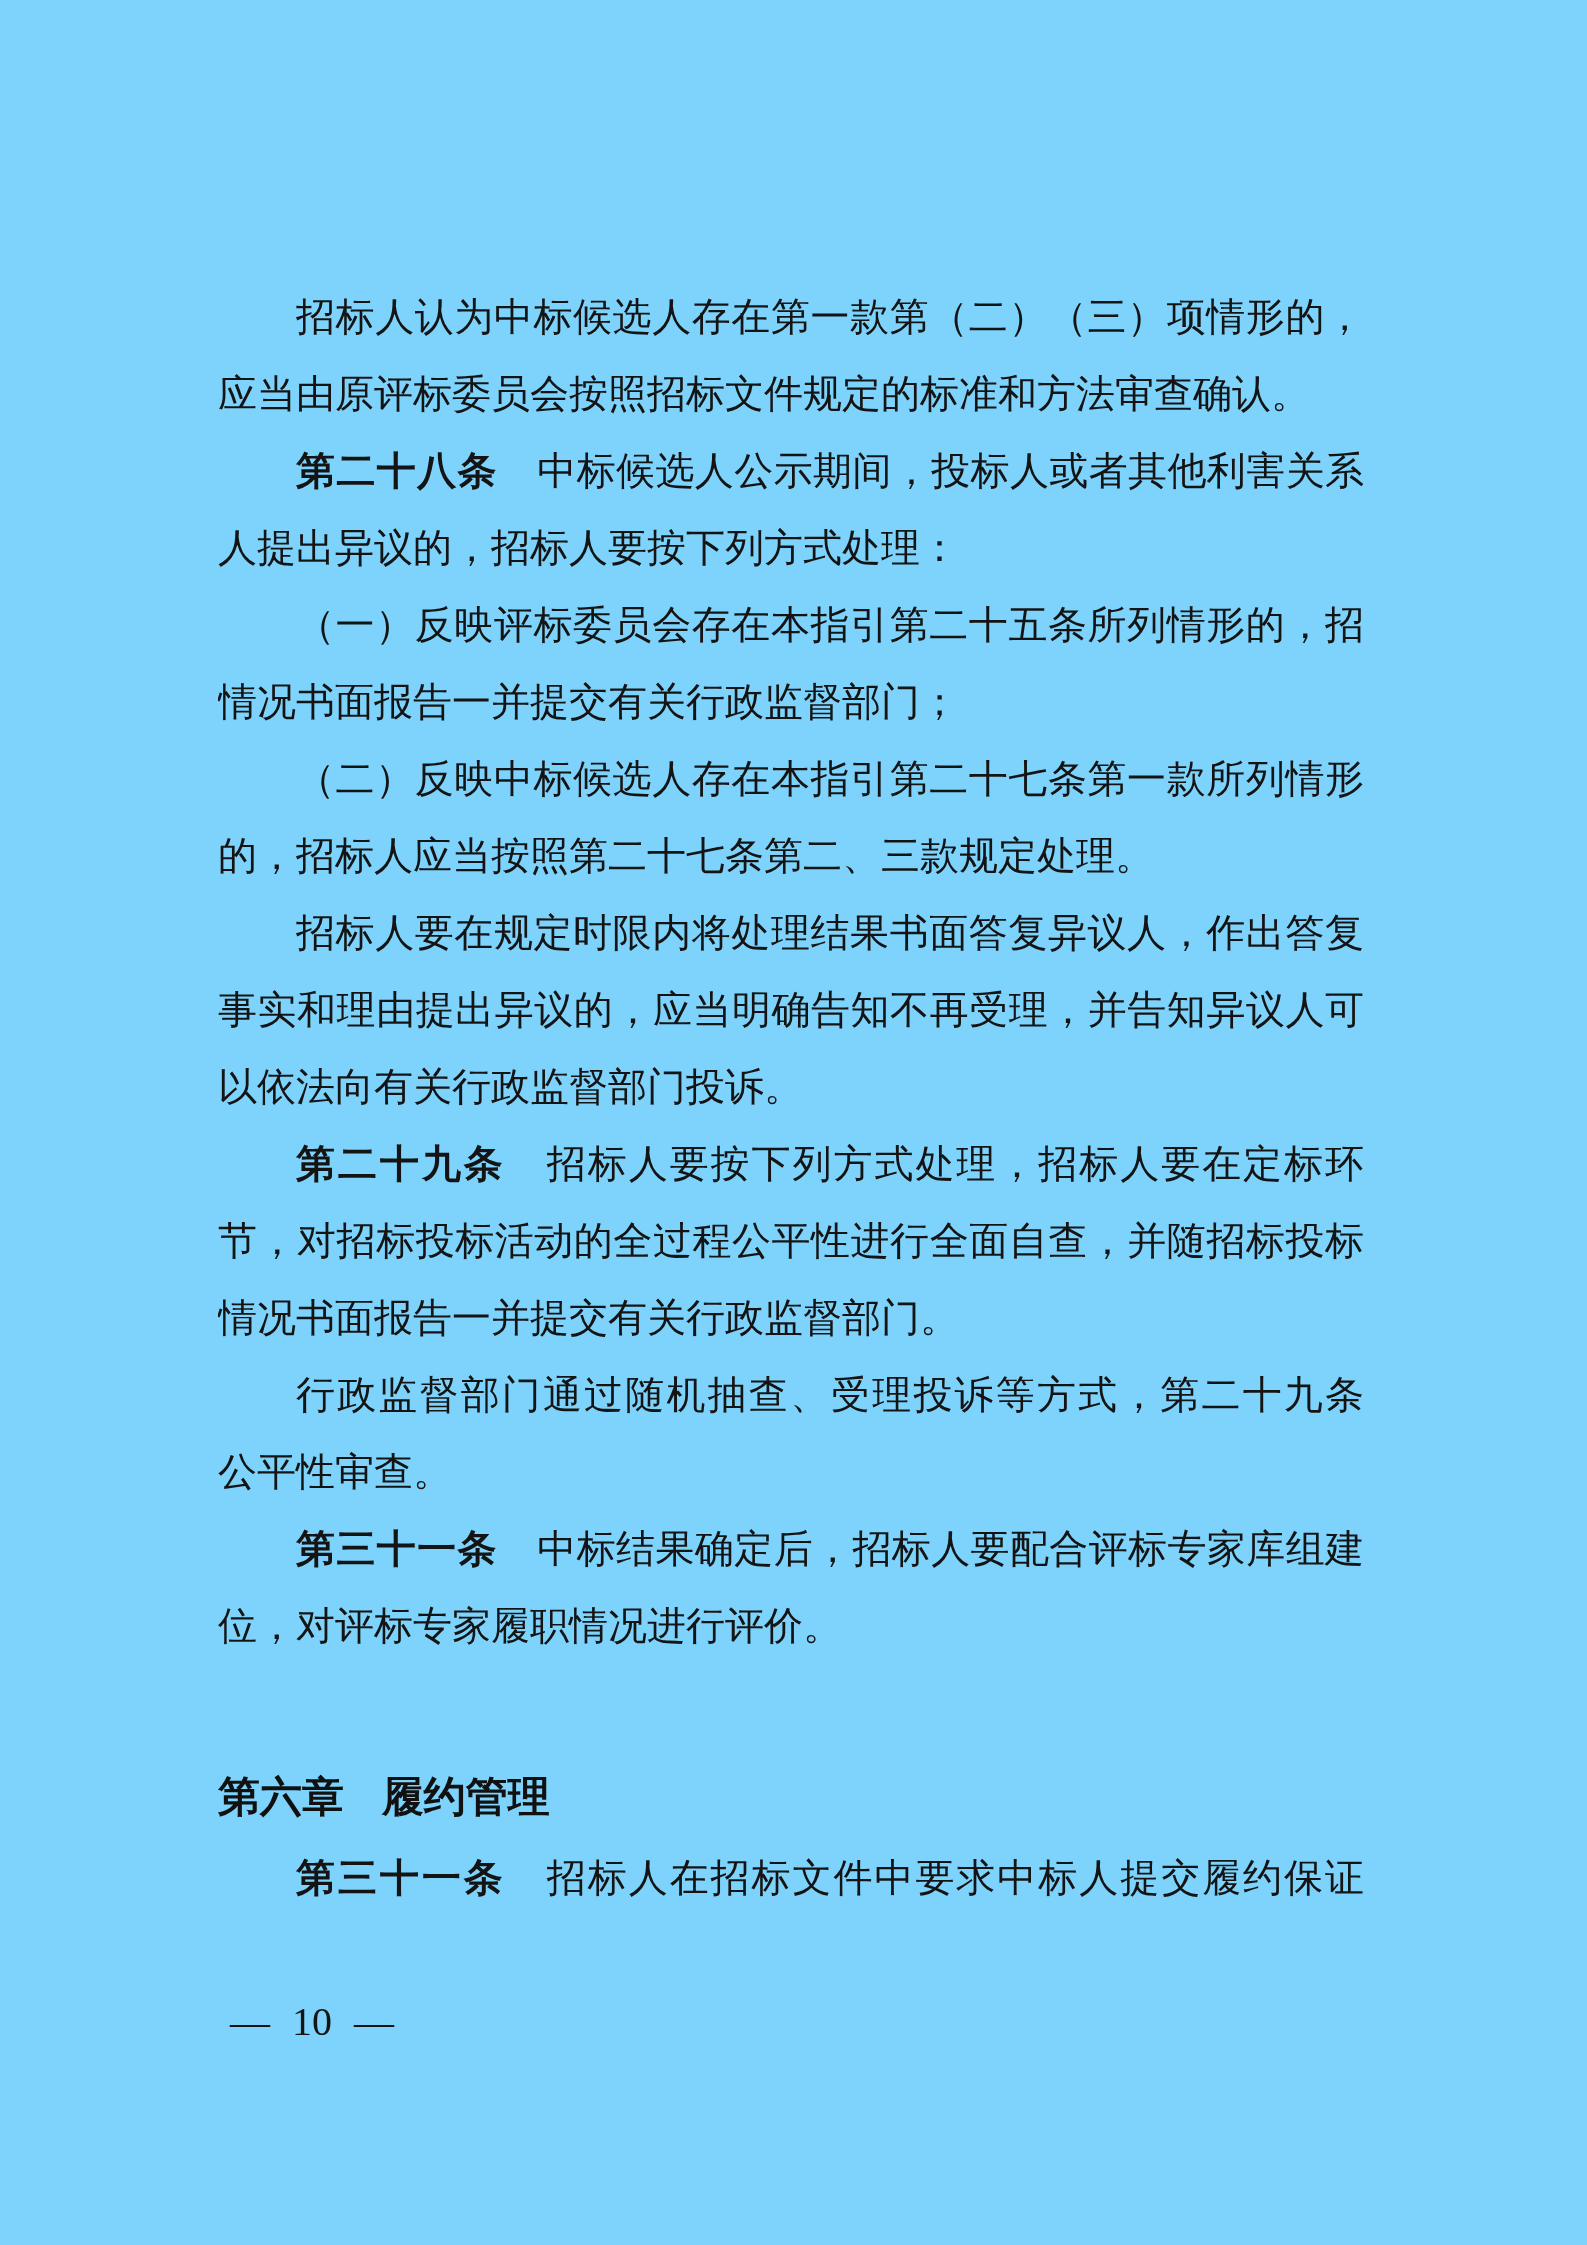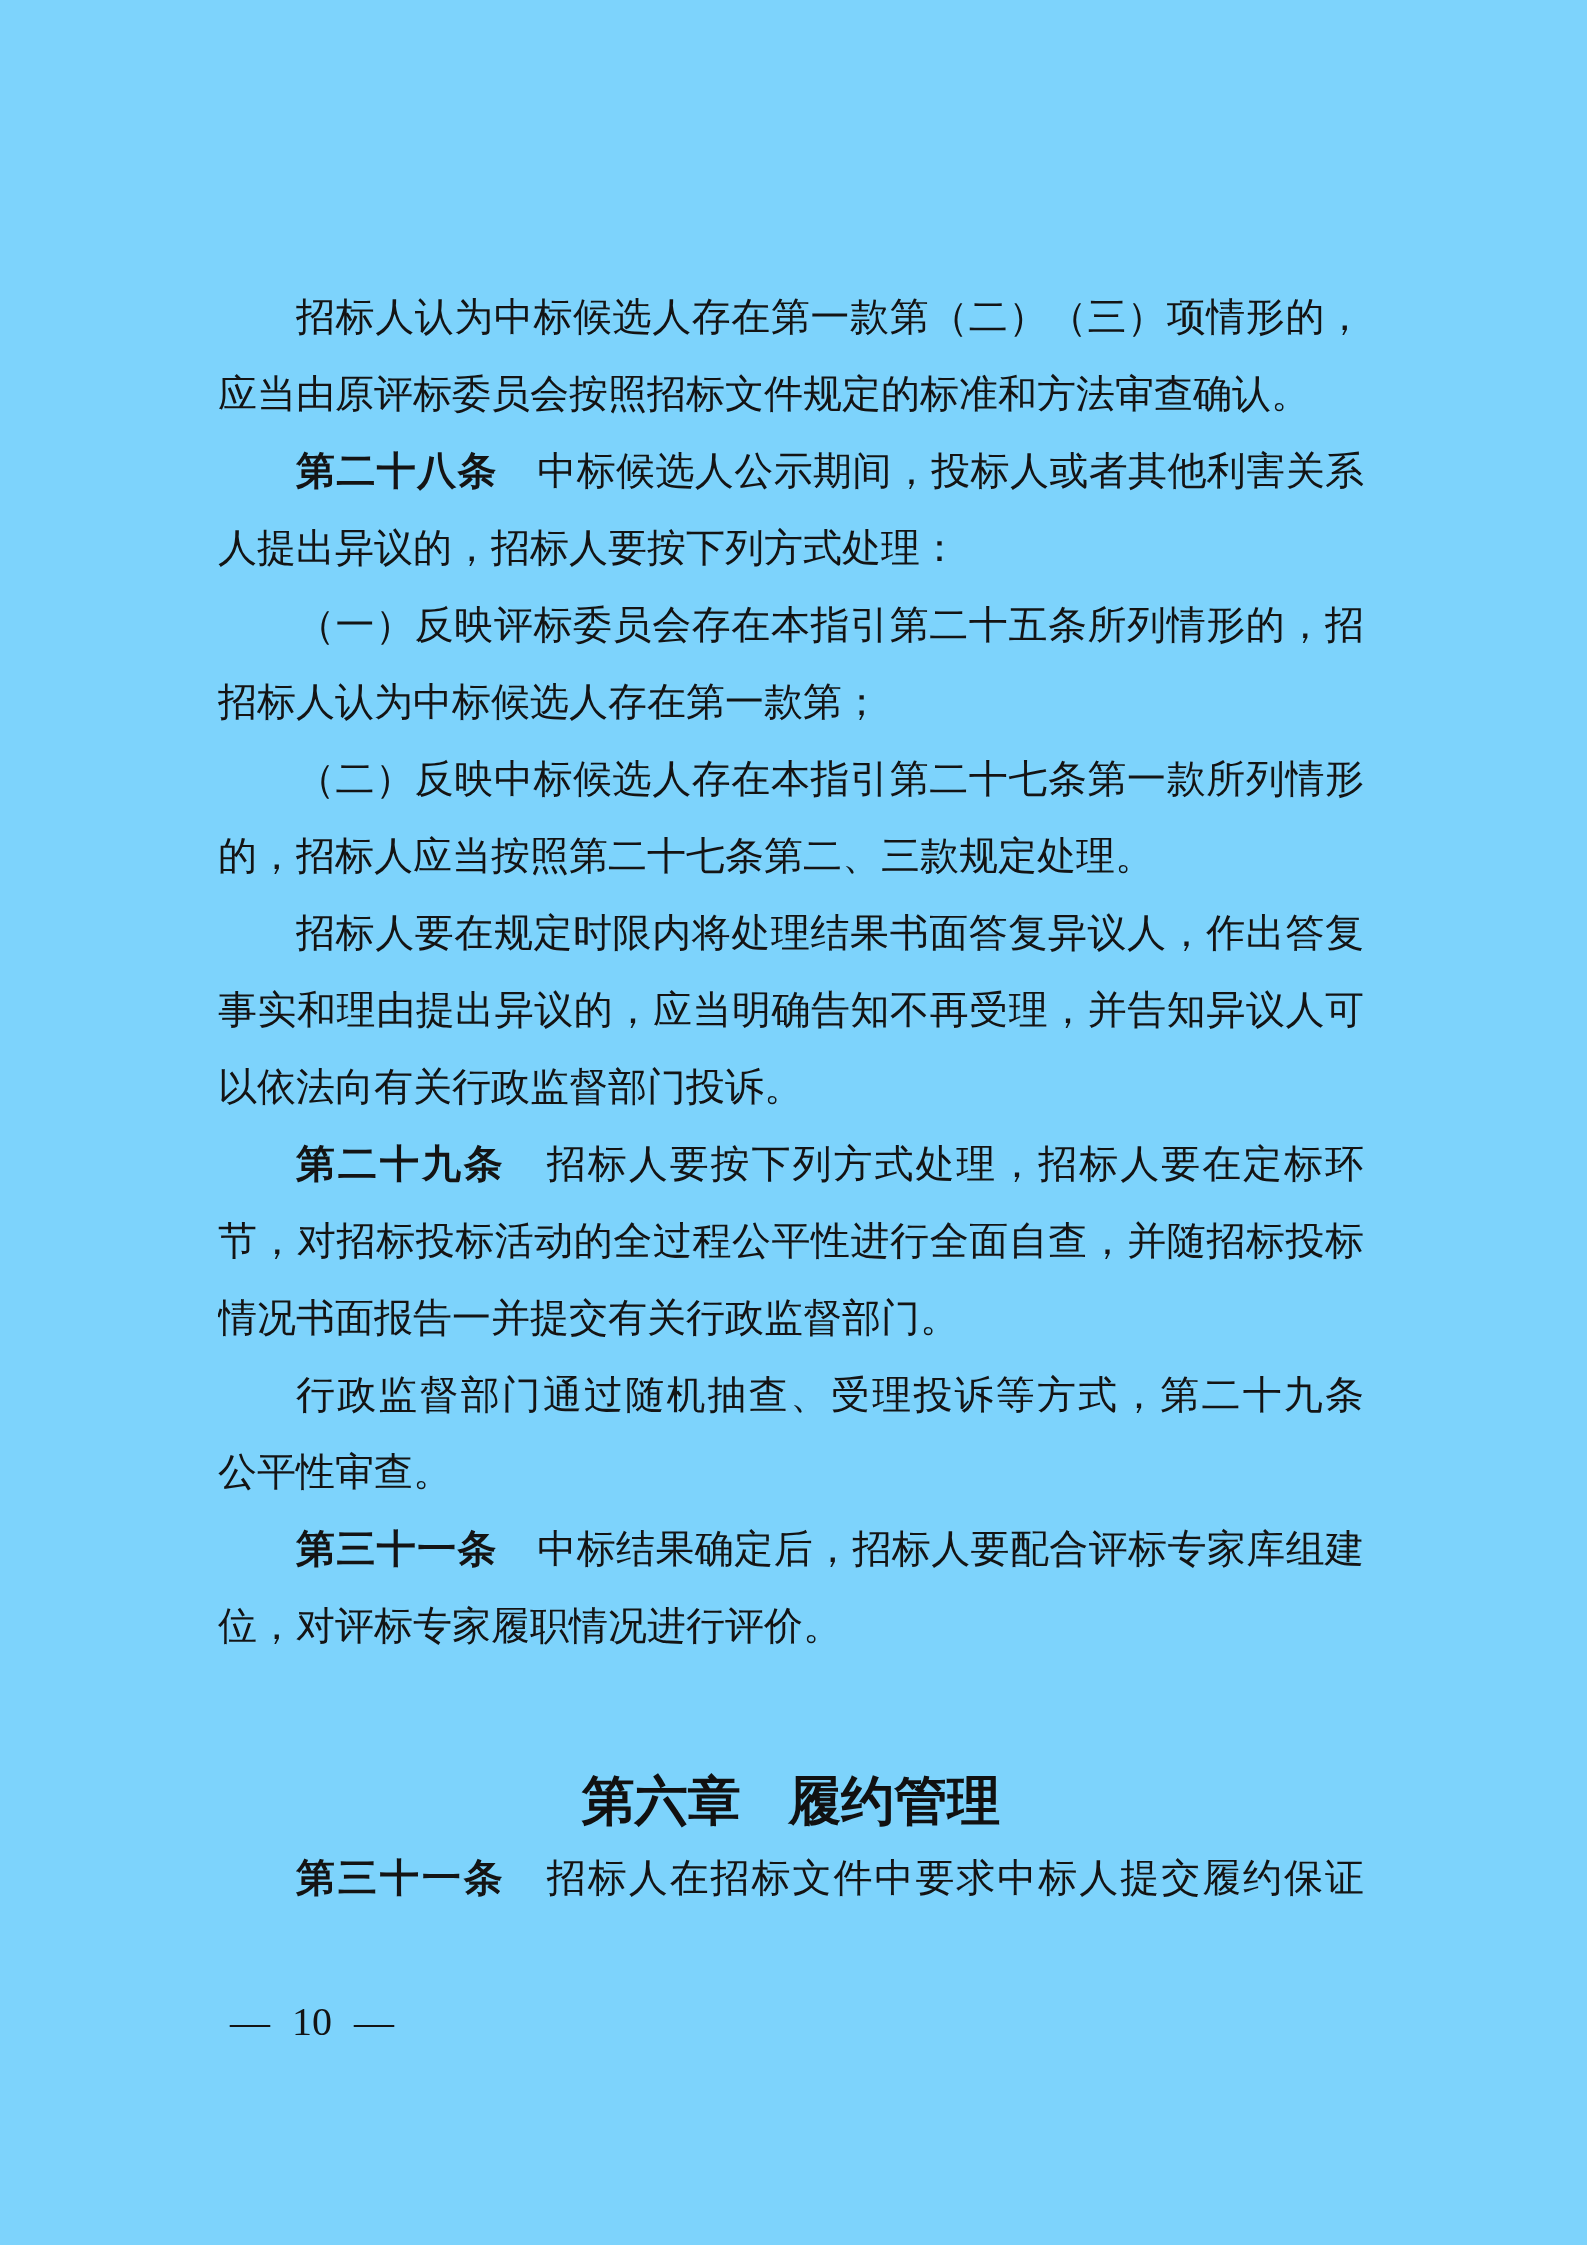--- a/index.html
+++ b/index.html
@@ -33,24 +33,23 @@
   .art {
     font-family: "Liberation Sans", sans-serif;
     font-weight: 700;
     letter-spacing: 1px;
   }
   .gap { display: inline-block; width: 1em; }
   .chapter {
     margin-top: 98px;
     height: 77px;
     line-height: 77px;
-    text-align: center;
-    font-family: Liberation Sans, sans-serif;
+    font-family: Liberation Mono, monospace;
     font-weight: 700;
-    font-size: 53px;
+    font-size: 42px;
     color: #111111;
   }
   .chapter .hgap { display: inline-block; width: 0.9em; }
   .footer {
     position: absolute;
     left: 230px;
     top: 2000px;
     font-size: 40px;
     line-height: 44px;
     color: #141414;
@@ -64,21 +63,21 @@
 <div class="page">
 
   <div class="body-text">
 
     <div id="body-lines">
         <div class="line indent full"><span class="txt">招标人认为中标候选人存在第一款第（二）（三）项情形的，</span></div>
         <div class="line"><span class="txt">应当由原评标委员会按照招标文件规定的标准和方法审查确认。</span></div>
         <div class="line indent full"><span class="art">第二十八条</span><span class="gap"></span><span class="txt">中标候选人公示期间，投标人或者其他利害关系</span></div>
         <div class="line"><span class="txt">人提出异议的，招标人要按下列方式处理：</span></div>
         <div class="line indent full"><span class="txt">（一）反映评标委员会存在本指引第二十五条所列情形的，招</span></div>
-        <div class="line"><span class="txt">招标人认为中标候选人存在第一款第；</span></div>
+        <div class="line"><span class="txt">情况书面报告一并提交有关行政监督部门；</span></div>
         <div class="line indent full"><span class="txt">（二）反映中标候选人存在本指引第二十七条第一款所列情形</span></div>
         <div class="line"><span class="txt">的，招标人应当按照第二十七条第二、三款规定处理。</span></div>
         <div class="line indent full"><span class="txt">招标人要在规定时限内将处理结果书面答复异议人，作出答复</span></div>
         <div class="line full"><span class="txt">事实和理由提出异议的，应当明确告知不再受理，并告知异议人可</span></div>
         <div class="line"><span class="txt">以依法向有关行政监督部门投诉。</span></div>
         <div class="line indent full"><span class="art">第二十九条</span><span class="gap"></span><span class="txt">招标人要按下列方式处理，招标人要在定标环</span></div>
         <div class="line full"><span class="txt">节，对招标投标活动的全过程公平性进行全面自查，并随招标投标</span></div>
         <div class="line"><span class="txt">情况书面报告一并提交有关行政监督部门。</span></div>
         <div class="line indent full"><span class="txt">行政监督部门通过随机抽查、受理投诉等方式，第二十九条</span></div>
         <div class="line"><span class="txt">公平性审查。</span></div>

